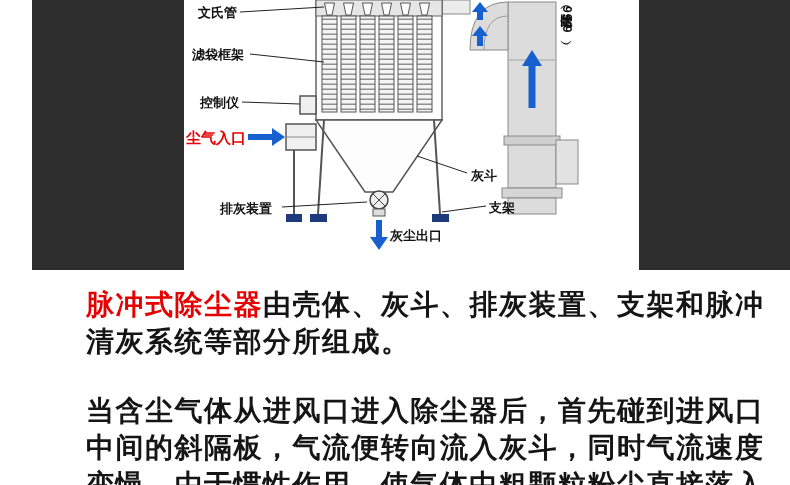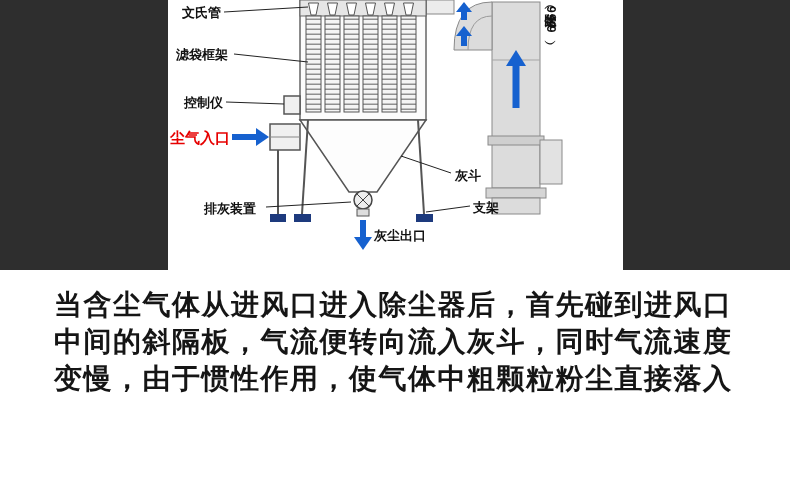--- a/index.html
+++ b/index.html
@@ -2,21 +2,21 @@
 <html><head>
 <meta charset="utf-8">
 <style>
   * { margin:0; padding:0; box-sizing:border-box; }
   html, body { width:790px; height:485px; }
   body {
     font-family:"Liberation Sans","DejaVu Sans",sans-serif;
     background:#ffffff;
     overflow:hidden;
   }
-  .page { width:790px; height:485px; overflow:hidden; background:#ffffff; }
+  .page { width:790px; height:485px; overflow:hidden; background:#ffffff;padding-left:32px; }
 
   
   .top-section { height:270px; background:#2e2e2e; display:flex; justify-content:center; }
   .diagram-panel { width:455px; height:270px; background:#ffffff; position:relative; }
 
   .efficiency-note {
     position:absolute; left:374px; top:2px;
     writing-mode:vertical-rl; text-orientation:mixed;
     font-size:12px; font-weight:700; color:#111; letter-spacing:1px;
     white-space:nowrap;
@@ -158,16 +158,17 @@
           <text class="svg-label" x="305" y="212">支架</text>
           <text class="svg-label" x="206" y="240">灰尘出口</text>
         </g>
       </svg>
 
       <div class="efficiency-note">（除尘达99.9）</div>
     </div>
   </div>
 
   <div class="text-section">
+    <p class="para-1"><span class="hl-red">脉冲式除尘器</span><span>由壳体、灰斗、排灰装置、支架和脉冲清灰系统等部分所组成。</span></p>
     <p>当含尘气体从进风口进入除尘器后，首先碰到进风口中间的斜隔板，气流便转向流入灰斗，同时气流速度变慢，由于惯性作用，使气体中粗颗粒粉尘直接落入</p>
   </div>
 
 </div>
 
 </body></html>

